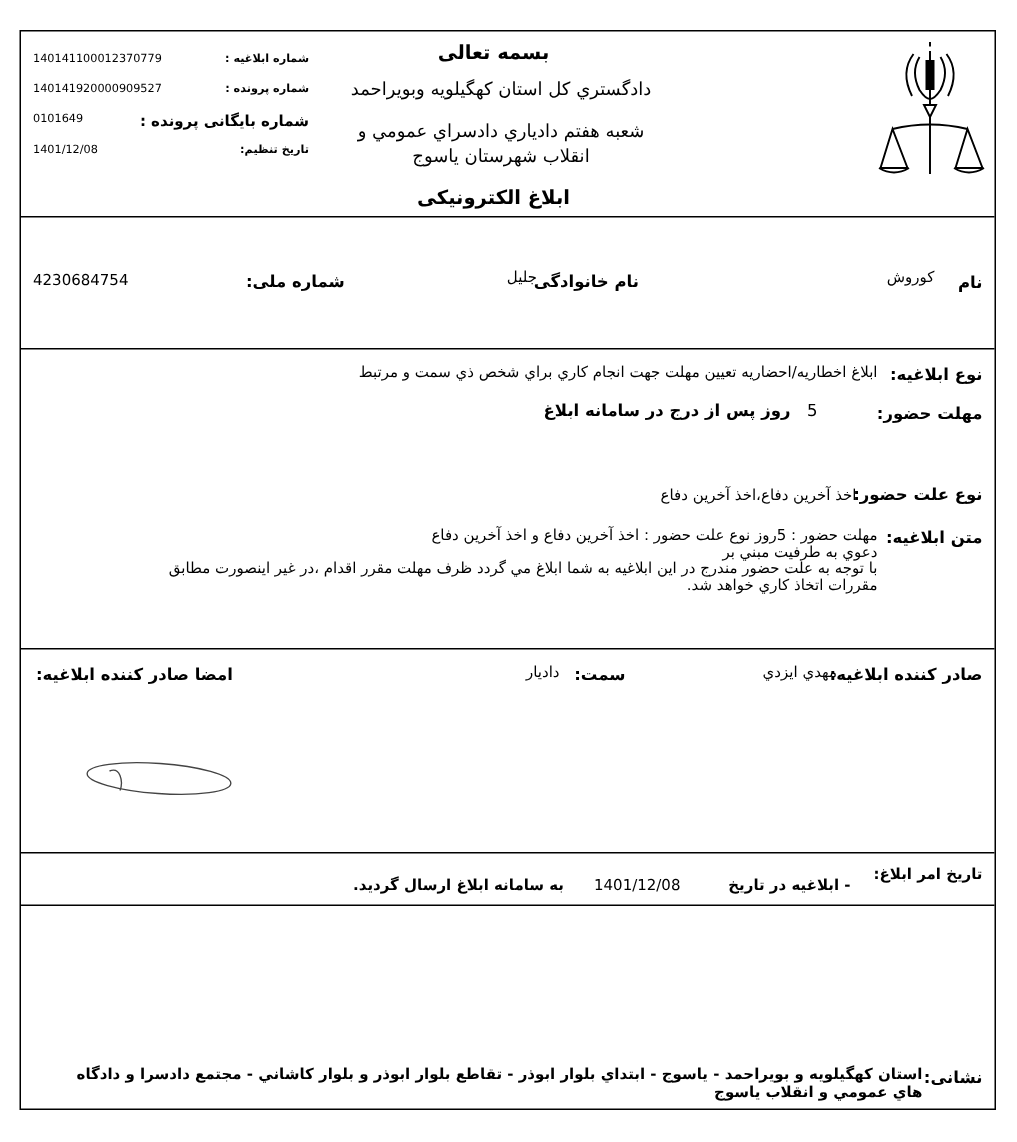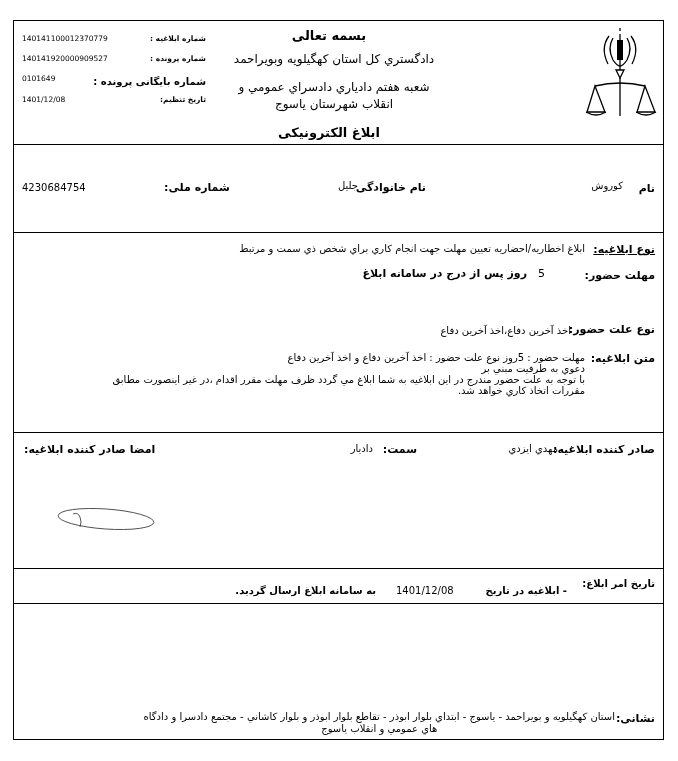--- a/index.html
+++ b/index.html
@@ -60,21 +60,21 @@
 
   <div class="abs b t11 rtl" style="right:8px; top:161px;">نام</div>
   <div class="abs t10 rtl" style="right:40px; top:159px;">كوروش</div>
   <div class="abs b t11 rtl" style="right:237px; top:160px;">نام خانوادگی</div>
   <div class="abs t10 rtl" style="right:305px; top:159px;">جليل</div>
   <div class="abs b t11 rtl" style="left:150px; top:160px;">شماره ملی:</div>
   <div class="abs t10" style="left:8px; top:161px;">4230684754</div>
 
   <div class="hline" style="top:211px;"></div>
 
-  <div class="abs b t11 rtl" style="right:8px; top:222px;text-decoration:underline;">نوع ابلاغیه:</div>
+  <div class="abs b t11 rtl" style="right:8px; top:222px;">نوع ابلاغیه:</div>
   <div class="abs t10 rtl" style="right:78px; top:222px;">ابلاغ اخطاريه/احضاريه تعيين مهلت جهت انجام كاري براي شخص ذي سمت و مرتبط</div>
 
   <div class="abs b t11 rtl" style="right:8px; top:248px;">مهلت حضور:</div>
   <div class="abs t11" style="right:118px; top:246px;">5</div>
   <div class="abs b t11 rtl" style="right:136px; top:246px;">روز پس از درج در سامانه ابلاغ</div>
 
   <div class="abs b t11 rtl" style="right:8px; top:302px;">نوع علت حضور:</div>
   <div class="abs t10 rtl" style="right:92px; top:304px;">اخذ آخرين دفاع،اخذ آخرين دفاع</div>
 
   <div class="abs b t11 rtl" style="right:8px; top:331px;">متن ابلاغیه:</div>
@@ -105,17 +105,17 @@
 
   <div class="abs b t10 rtl" style="right:8px; top:557px;">تاریخ امر ابلاغ:</div>
   <div class="abs b t10 rtl" style="right:96px; top:564px;">- ابلاغیه در تاریخ</div>
   <div class="abs t10" style="left:382px; top:564px;">1401/12/08</div>
   <div class="abs b t10 rtl" style="right:287px; top:564px;text-align:right;">به سامانه ابلاغ ارسال گردید.</div>
 
   <div class="hline" style="top:582px;"></div>
 
 
   <div class="abs b t11 rtl" style="right:8px; top:691px;">نشانی:</div>
-  <div class="abs t10 rtl" style="right:48px; top:690px; line-height:12px; text-align:center;">
+  <div class="abs t10 rtl" style="right:48px; top:690px; line-height:12px; text-align:right;font-weight:bold;">
     <div>استان كهگيلويه و بويراحمد - ياسوج - ابتداي بلوار ابوذر - تقاطع بلوار ابوذر و بلوار كاشاني - مجتمع دادسرا و دادگاه</div>
     <div>هاي عمومي و انقلاب ياسوج</div>
   </div>
 </div>
 
 </body></html>

